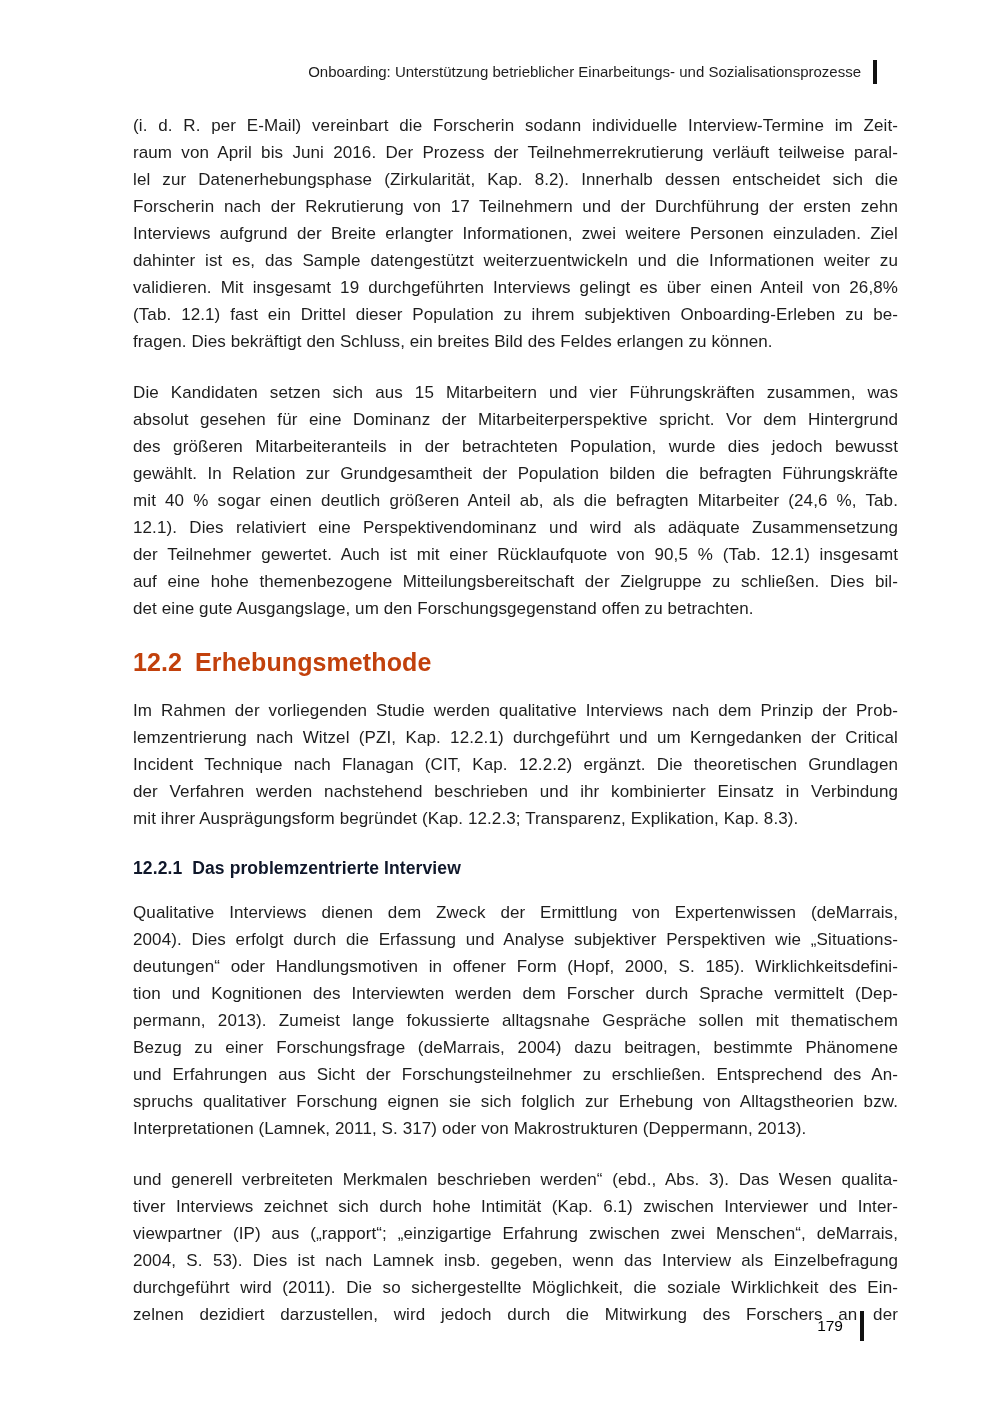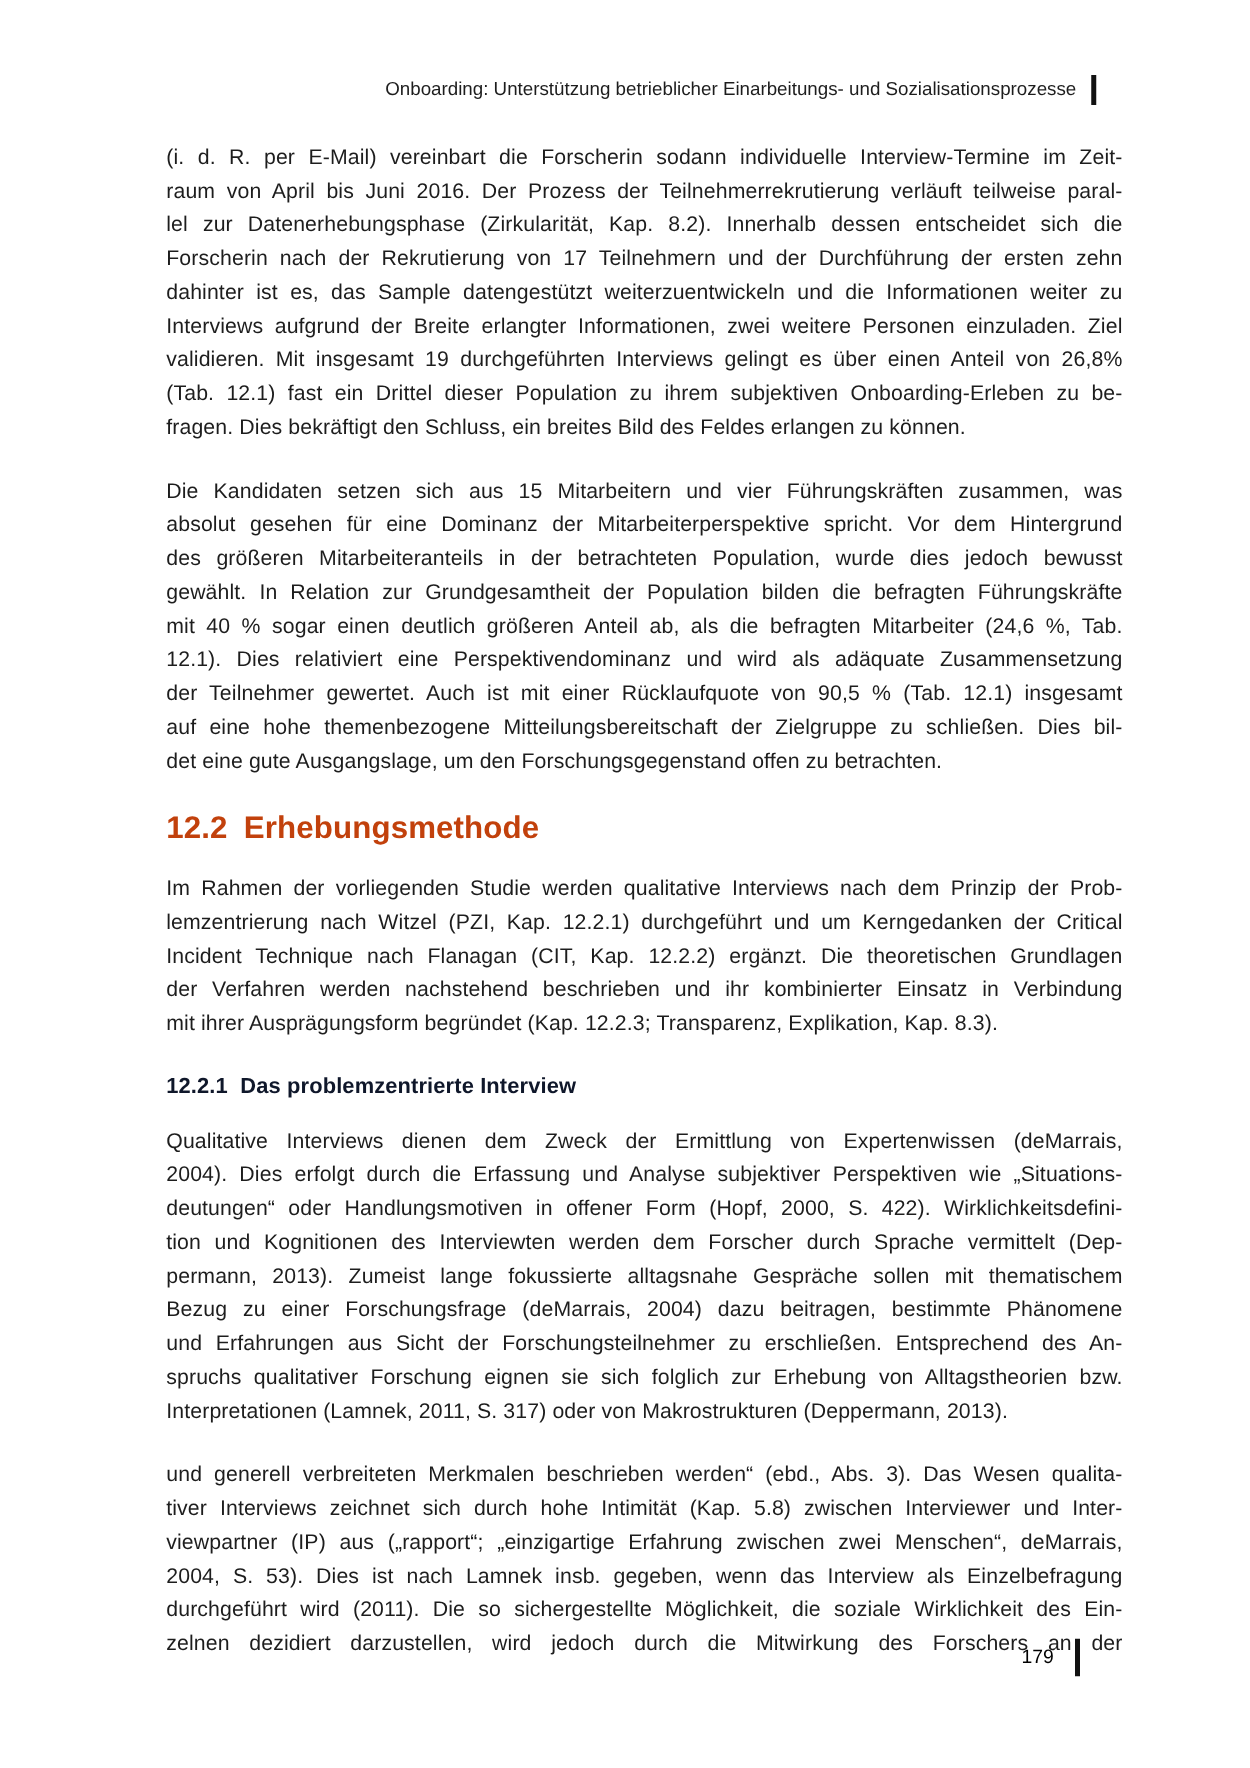--- a/index.html
+++ b/index.html
@@ -106,22 +106,22 @@
     <span class="header-bar"></span>
   </header>
 
   <main class="body-col">
 
     <div class="para">
         <div class="line">(i. d. R. per E-Mail) vereinbart die Forscherin sodann individuelle Interview-Termine im Zeit-</div>
         <div class="line">raum von April bis Juni 2016. Der Prozess der Teilnehmerrekrutierung verläuft teilweise paral-</div>
         <div class="line">lel zur Datenerhebungsphase (Zirkularität, Kap. 8.2). Innerhalb dessen entscheidet sich die</div>
         <div class="line">Forscherin nach der Rekrutierung von 17 Teilnehmern und der Durchführung der ersten zehn</div>
+        <div class="line">Interviews aufgrund der Breite erlangter Informationen, zwei weitere Personen einzuladen. Ziel</div>
         <div class="line">dahinter ist es, das Sample datengestützt weiterzuentwickeln und die Informationen weiter zu</div>
-        <div class="line">Interviews aufgrund der Breite erlangter Informationen, zwei weitere Personen einzuladen. Ziel</div>
         <div class="line">validieren. Mit insgesamt 19 durchgeführten Interviews gelingt es über einen Anteil von 26,8%</div>
         <div class="line">(Tab. 12.1) fast ein Drittel dieser Population zu ihrem subjektiven Onboarding-Erleben zu be-</div>
         <div class="line line-last">fragen. Dies bekräftigt den Schluss, ein breites Bild des Feldes erlangen zu können.</div>
       </div>
 
     <div class="para">
         <div class="line">Die Kandidaten setzen sich aus 15 Mitarbeitern und vier Führungskräften zusammen, was</div>
         <div class="line">absolut gesehen für eine Dominanz der Mitarbeiterperspektive spricht. Vor dem Hintergrund</div>
         <div class="line">des größeren Mitarbeiteranteils in der betrachteten Population, wurde dies jedoch bewusst</div>
         <div class="line">gewählt. In Relation zur Grundgesamtheit der Population bilden die befragten Führungskräfte</div>
@@ -144,32 +144,32 @@
         <div class="line line-last">mit ihrer Ausprägungsform begründet (Kap. 12.2.3; Transparenz, Explikation, Kap. 8.3).</div>
       </div>
 
     <h3 class="heading-3">
       <span class="h-num">12.2.1</span><span>Das problemzentrierte Interview</span>
     </h3>
 
     <div class="para para-after-heading">
         <div class="line">Qualitative Interviews dienen dem <b>Zweck</b> der Ermittlung von Expertenwissen (deMarrais,</div>
         <div class="line">2004). Dies erfolgt durch die Erfassung und Analyse subjektiver Perspektiven wie „Situations-</div>
-        <div class="line">deutungen“ oder Handlungsmotiven in offener Form (Hopf, 2000, S. 422). Wirklichkeitsdefini-</div>
+        <div class="line">deutungen“ oder Handlungsmotiven in offener Form (Hopf, 2000, S. 185). Wirklichkeitsdefini-</div>
         <div class="line">tion und Kognitionen des Interviewten werden dem Forscher durch Sprache vermittelt (Dep-</div>
         <div class="line">permann, 2013). Zumeist lange fokussierte alltagsnahe Gespräche sollen mit thematischem</div>
         <div class="line">Bezug zu einer Forschungsfrage (deMarrais, 2004) dazu beitragen, bestimmte Phänomene</div>
         <div class="line">und Erfahrungen aus Sicht der Forschungsteilnehmer zu erschließen. Entsprechend des An-</div>
         <div class="line">spruchs qualitativer Forschung eignen sie sich folglich zur Erhebung von Alltagstheorien bzw.</div>
         <div class="line line-last">Interpretationen (Lamnek, 2011, S. 317) oder von Makrostrukturen (Deppermann, 2013).</div>
       </div>
 
     <div class="para spaced">
         <div class="line">und generell verbreiteten Merkmalen beschrieben werden“ (ebd., Abs. 3). Das Wesen qualita-</div>
-        <div class="line">tiver Interviews zeichnet sich durch hohe Intimität (Kap. 5.8) zwischen Interviewer und Inter-</div>
+        <div class="line">tiver Interviews zeichnet sich durch hohe Intimität (Kap. 6.1) zwischen Interviewer und Inter-</div>
         <div class="line">viewpartner (IP) aus („rapport“; „einzigartige Erfahrung zwischen zwei Menschen“, deMarrais,</div>
         <div class="line">2004, S. 53). Dies ist nach Lamnek insb. gegeben, wenn das Interview als Einzelbefragung</div>
         <div class="line">durchgeführt wird (2011). Die so sichergestellte Möglichkeit, die soziale Wirklichkeit des Ein-</div>
         <div class="line">zelnen dezidiert darzustellen, wird jedoch durch die Mitwirkung des Forschers an der</div>
       </div>
 
   </main>
 
   <footer class="page-footer">
     <span>179</span>

